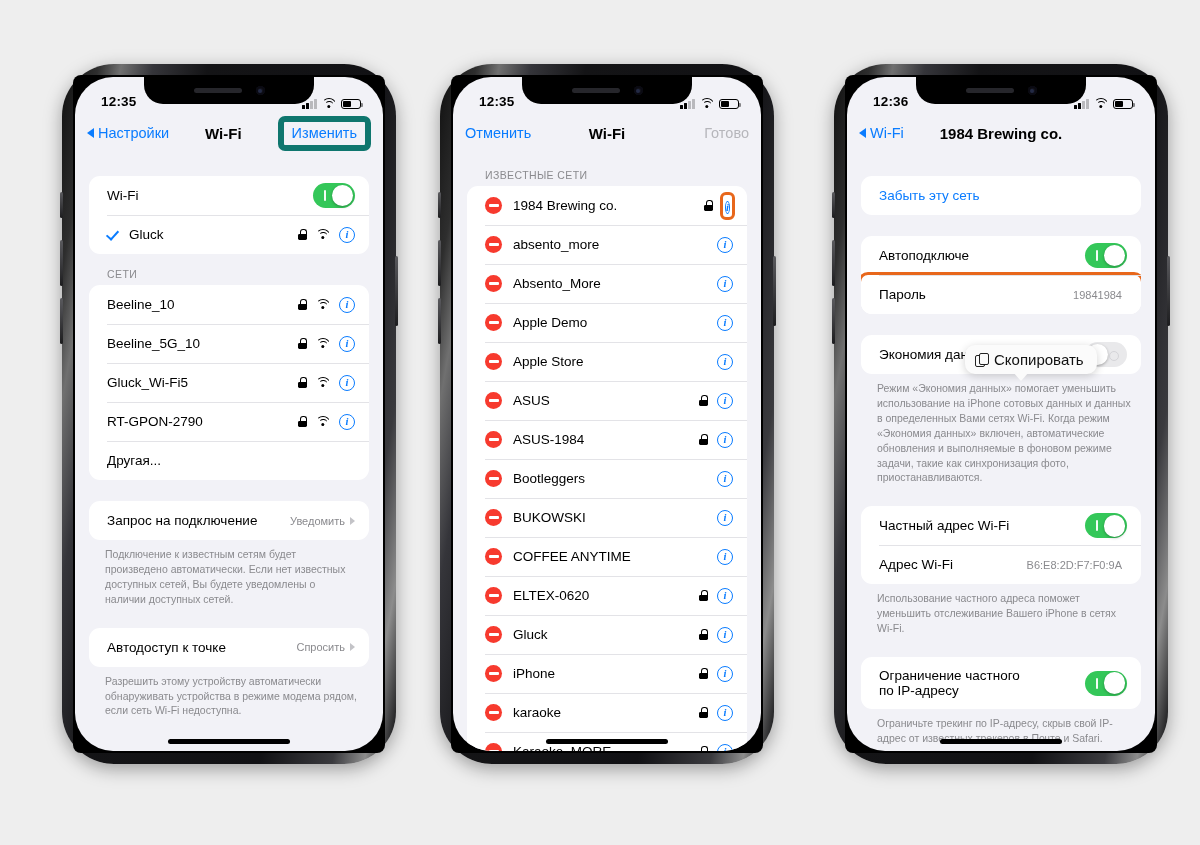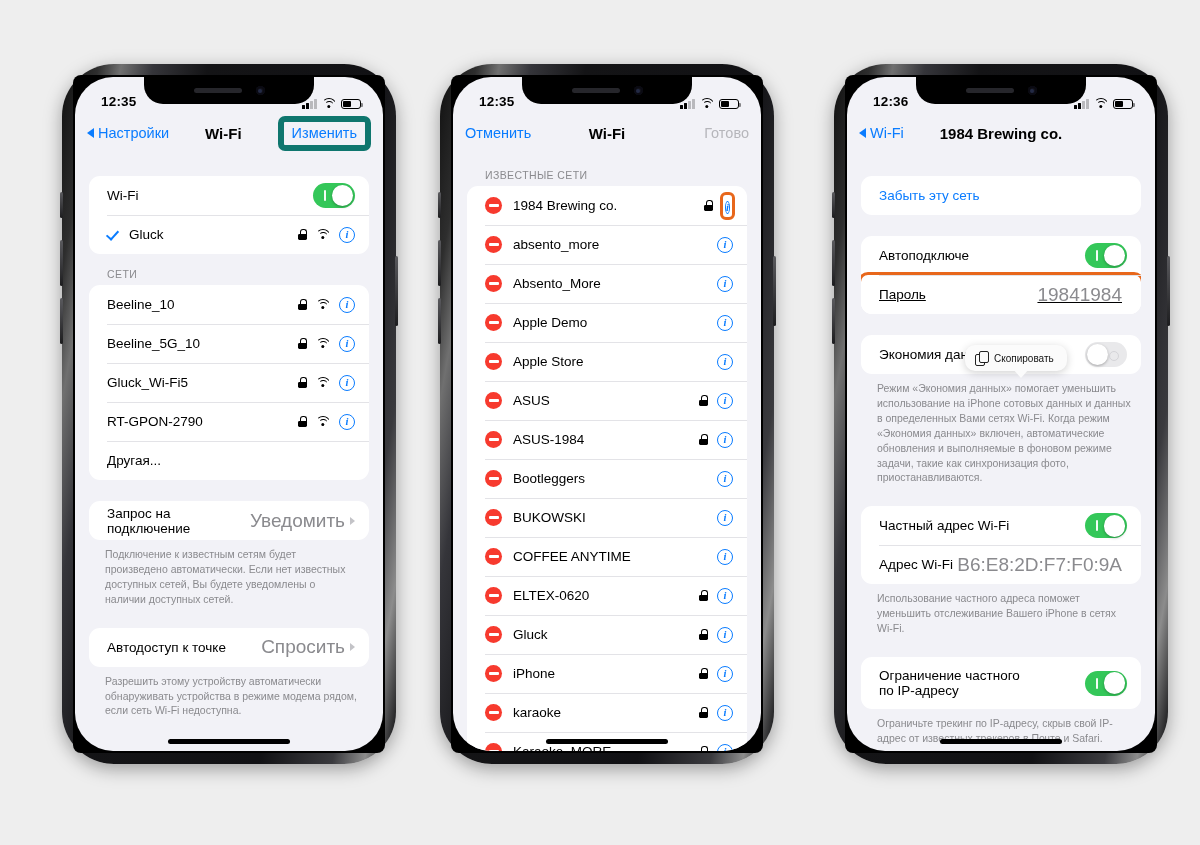--- a/index.html
+++ b/index.html
@@ -96,21 +96,21 @@
   
   .content { position:absolute; top:78px; left:0; right:0; bottom:0; overflow:hidden; }
   .sec-hdr { font-size:10.5px; color:#8a8a8e; letter-spacing:.4px; padding:14px 16px 5px 32px; text-transform:uppercase; }
   .card { background:#fff; border-radius:11px; margin:0 14px; overflow:hidden; }
   .row { display:flex; align-items:center; min-height:39px; padding:0 14px 0 18px; position:relative; }
   .row + .row::before {
     content:""; position:absolute; left:18px; right:0; top:0; height:1px; background:#e3e3e7;
   }
   .row-label { font-size:13.5px; color:#000; flex:1; }
   .row-label.blue { color:#0a7cff; }
-  .row-value { font-size:19px; color:#8a8a8e; margin-right:5px; }
+  .row-value { font-size:11px; color:#8a8a8e; margin-right:5px; }
   .row-icons { display:flex; align-items:center; gap:9px; }
   .footnote { font-size:10.5px; line-height:1.42; color:#8a8a8e; padding:7px 24px 0 30px; }
 
   
   .check { width:13px; height:13px; position:relative; margin-right:9px; flex:none; }
   .check::after { content:""; position:absolute; left:2px; top:0px; width:5px; height:10px;
     border:solid #0a7cff; border-width:0 2.2px 2.2px 0; transform:rotate(42deg); }
 
   
   .lock { width:9px; height:11px; position:relative; flex:none; }
@@ -153,27 +153,27 @@
   .toggle.off .knob { left:1.8px; }
   .toggle.off::after { content:""; position:absolute; right:8px; top:8.5px; width:8px; height:8px;
     border:1.5px solid #d4d4d8; border-radius:50%; }
 
   
   .home-ind { position:absolute; bottom:7px; left:50%; transform:translateX(-50%);
     width:122px; height:5px; border-radius:3px; background:#000; z-index:40; }
 
   
   .hl-info { border:3px solid #e8671b; border-radius:6px; padding:2px; margin:-2px; }
-  .hl-row { outline:3px solid #e8671b; border-radius:7px; position:relative; z-index:5;text-decoration:underline; }
+  .hl-row { outline:3px solid #e8671b; border-radius:7px; position:relative; z-index:5; }
 
   
   .tooltip {
     position:absolute; z-index:25; background:#fbfbfb; border-radius:10px;
     box-shadow:0 2px 9px rgba(0,0,0,.18); padding:6px 13px 6px 10px;
-    display:flex; align-items:center; gap:7px; font-size:10px; color:#111;
+    display:flex; align-items:center; gap:7px; font-size:15px; color:#111;
   }
   .tooltip::after {
     content:""; position:absolute; bottom:-7px; left:48px; width:16px; height:9px; background:#fbfbfb;
     clip-path: polygon(0 0, 100% 0, 50% 100%);
   }
   .copy-ic { width:12px; height:14px; position:relative; flex:none; }
   .copy-ic::before { content:""; position:absolute; left:0; top:2.5px; width:8px; height:10px;
     border:1.4px solid #222; border-radius:2px; background:#fbfbfb; }
   .copy-ic::after { content:""; position:absolute; left:3.5px; top:0; width:8px; height:10px;
     border:1.4px solid #222; border-radius:2px; background:#fbfbfb; }

